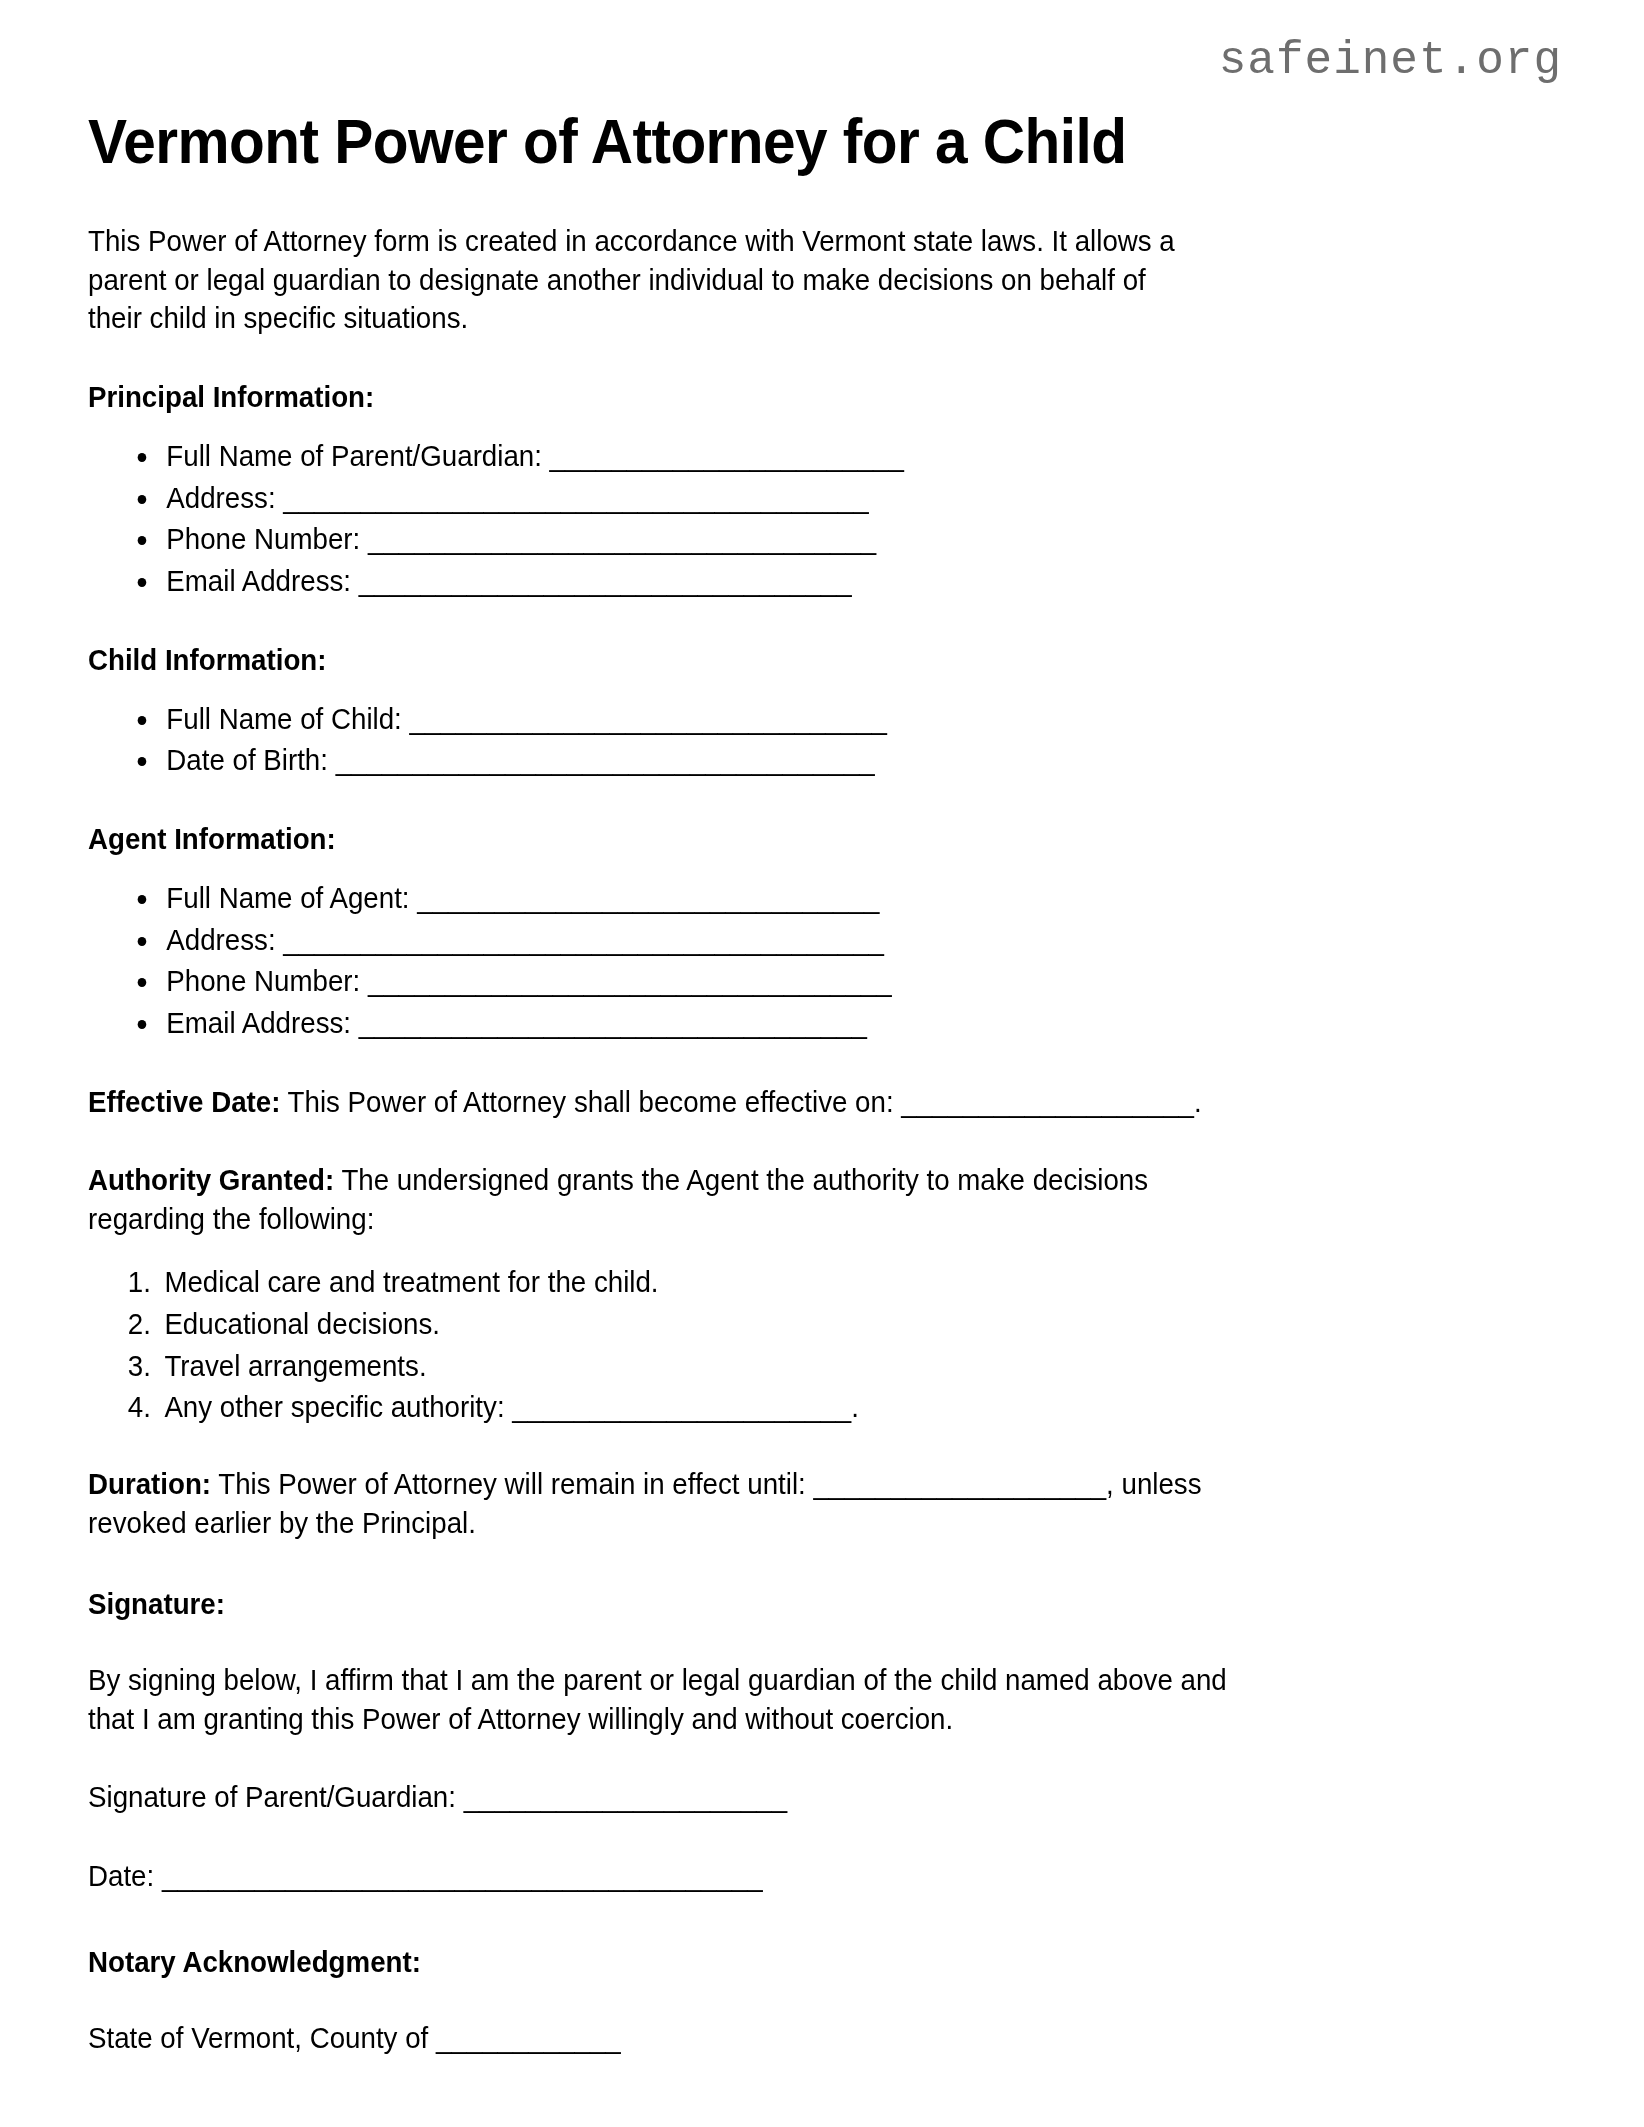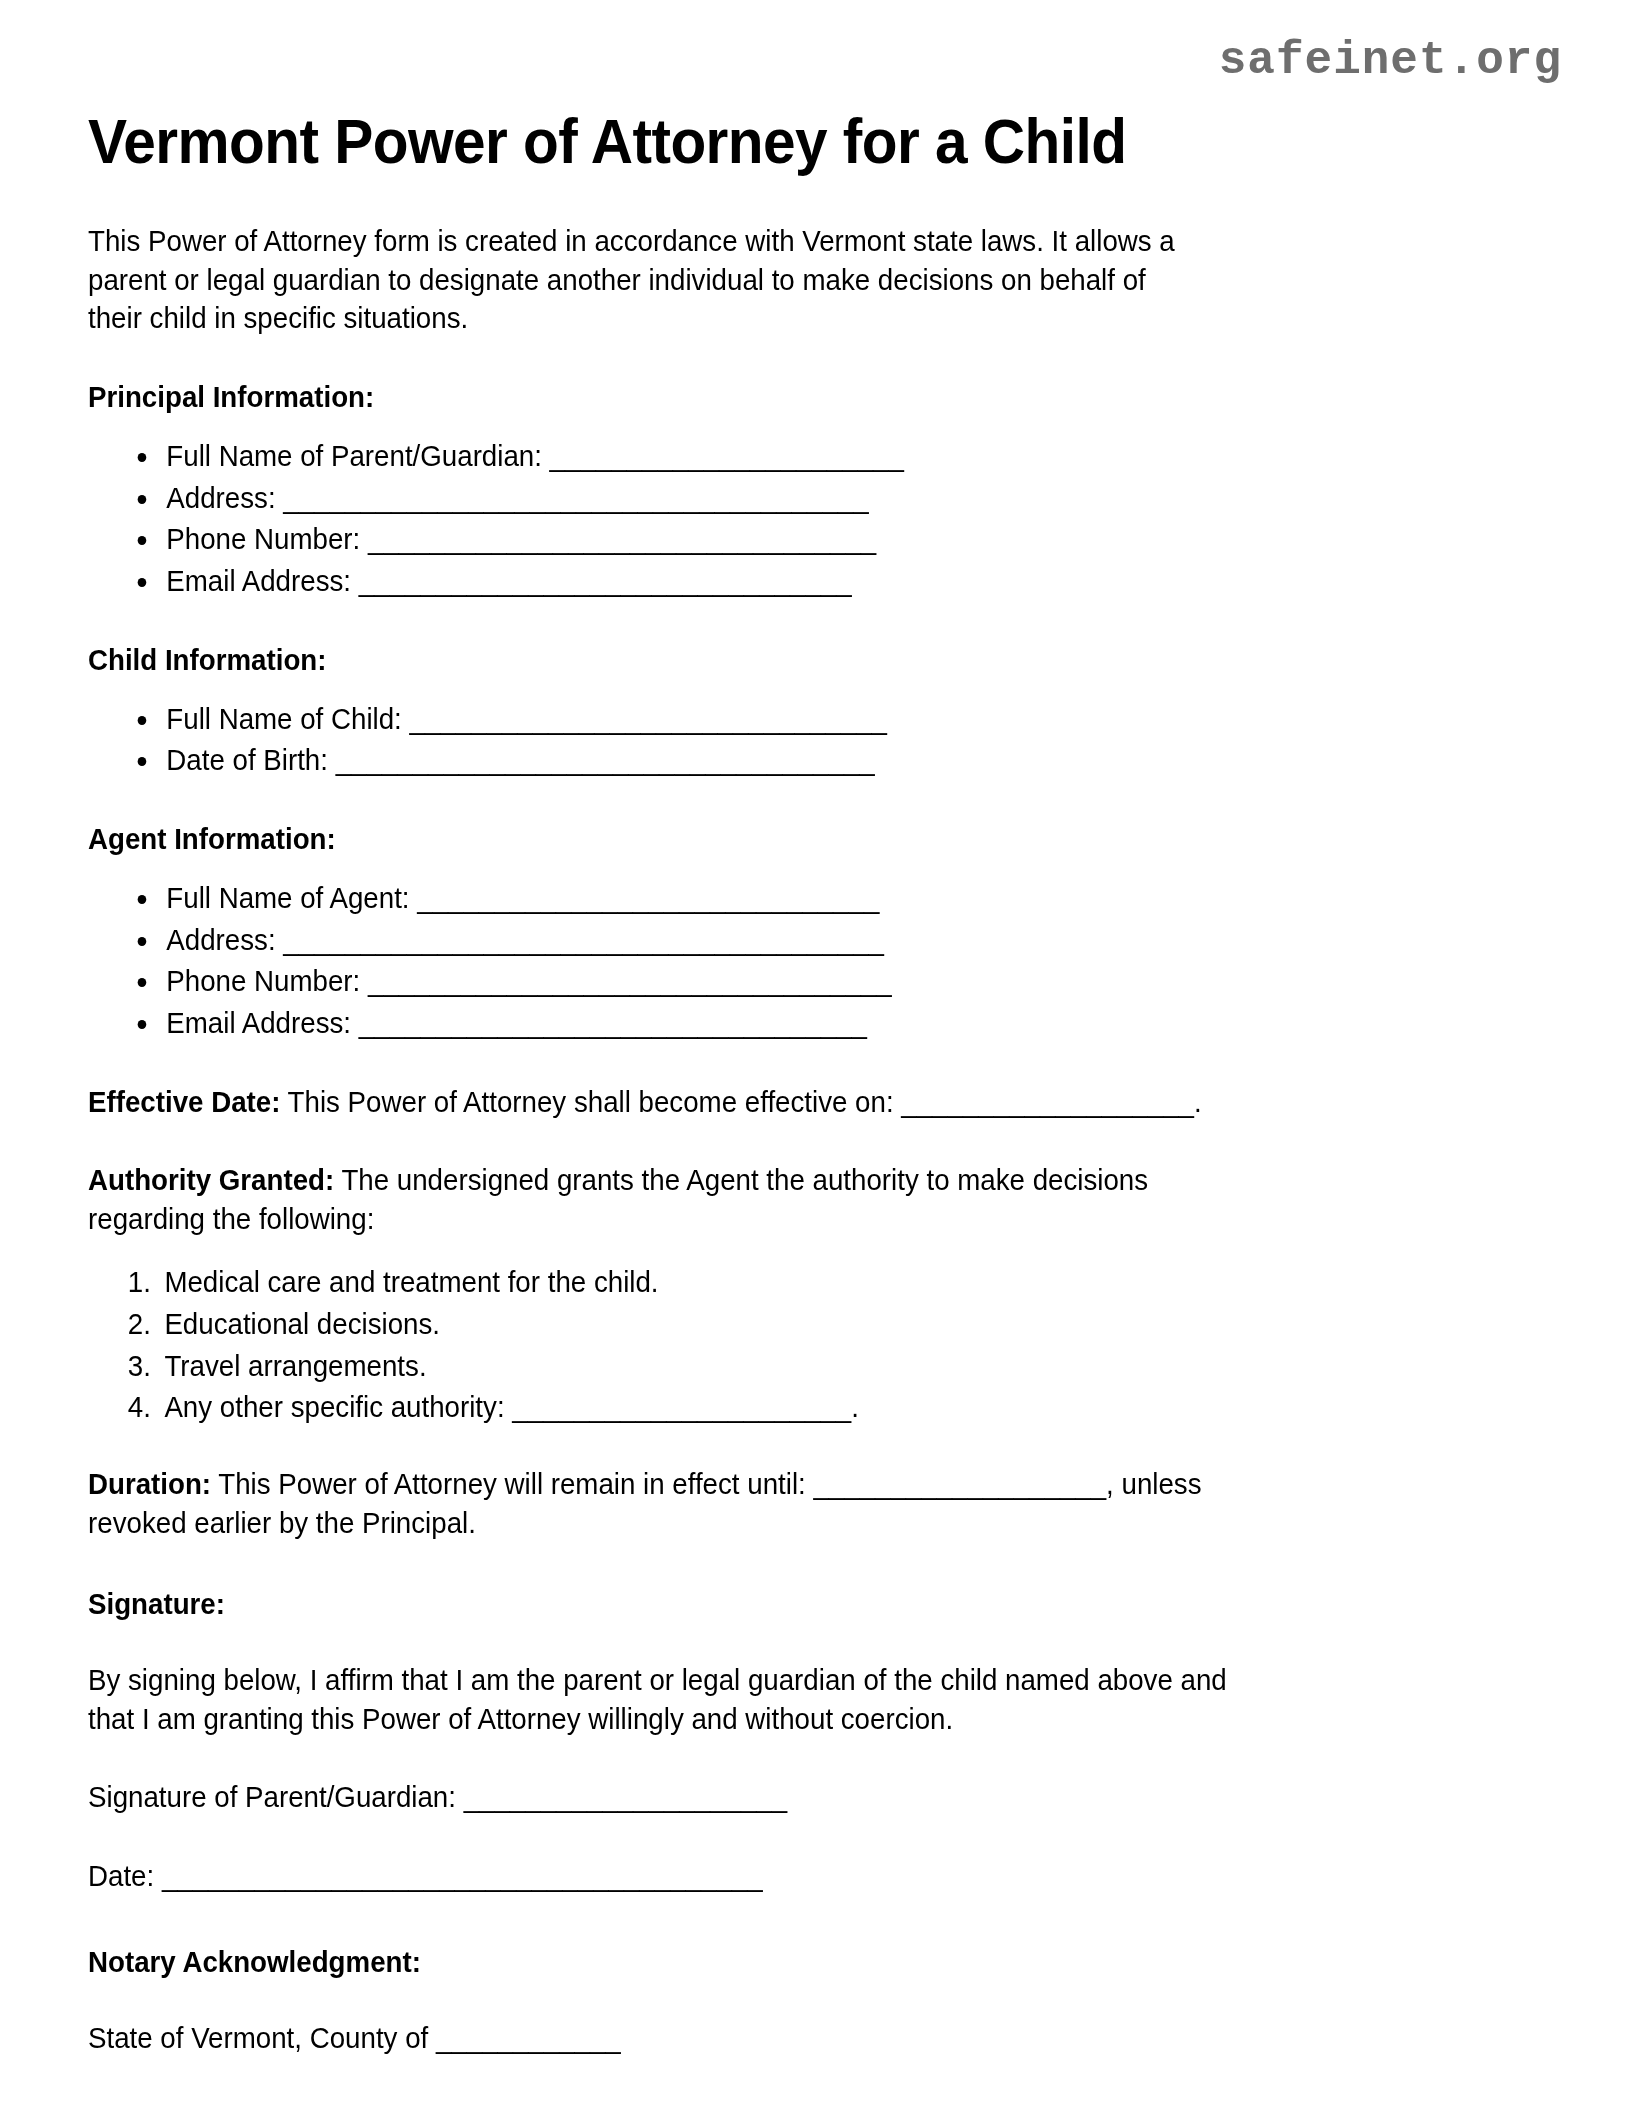--- a/index.html
+++ b/index.html
@@ -26,21 +26,20 @@
   .watermark {
     position: absolute;
     top: 38px;
     right: 82px;
     font-family: "Liberation Mono", "DejaVu Sans Mono", monospace;
     font-size: 46px;
     letter-spacing: 1px;
     color: #6e6e6e;
     white-space: nowrap;
     line-height: 1;
-    font-weight: bold;
   }
   
   .doc-title {
     margin: 0;
     padding-top: 108px;
     font-size: 63px;
     font-weight: bold;
     letter-spacing: -0.6px;
     line-height: 1.05;
     font-family: "Liberation Sans Narrow", "Liberation Sans", sans-serif;

